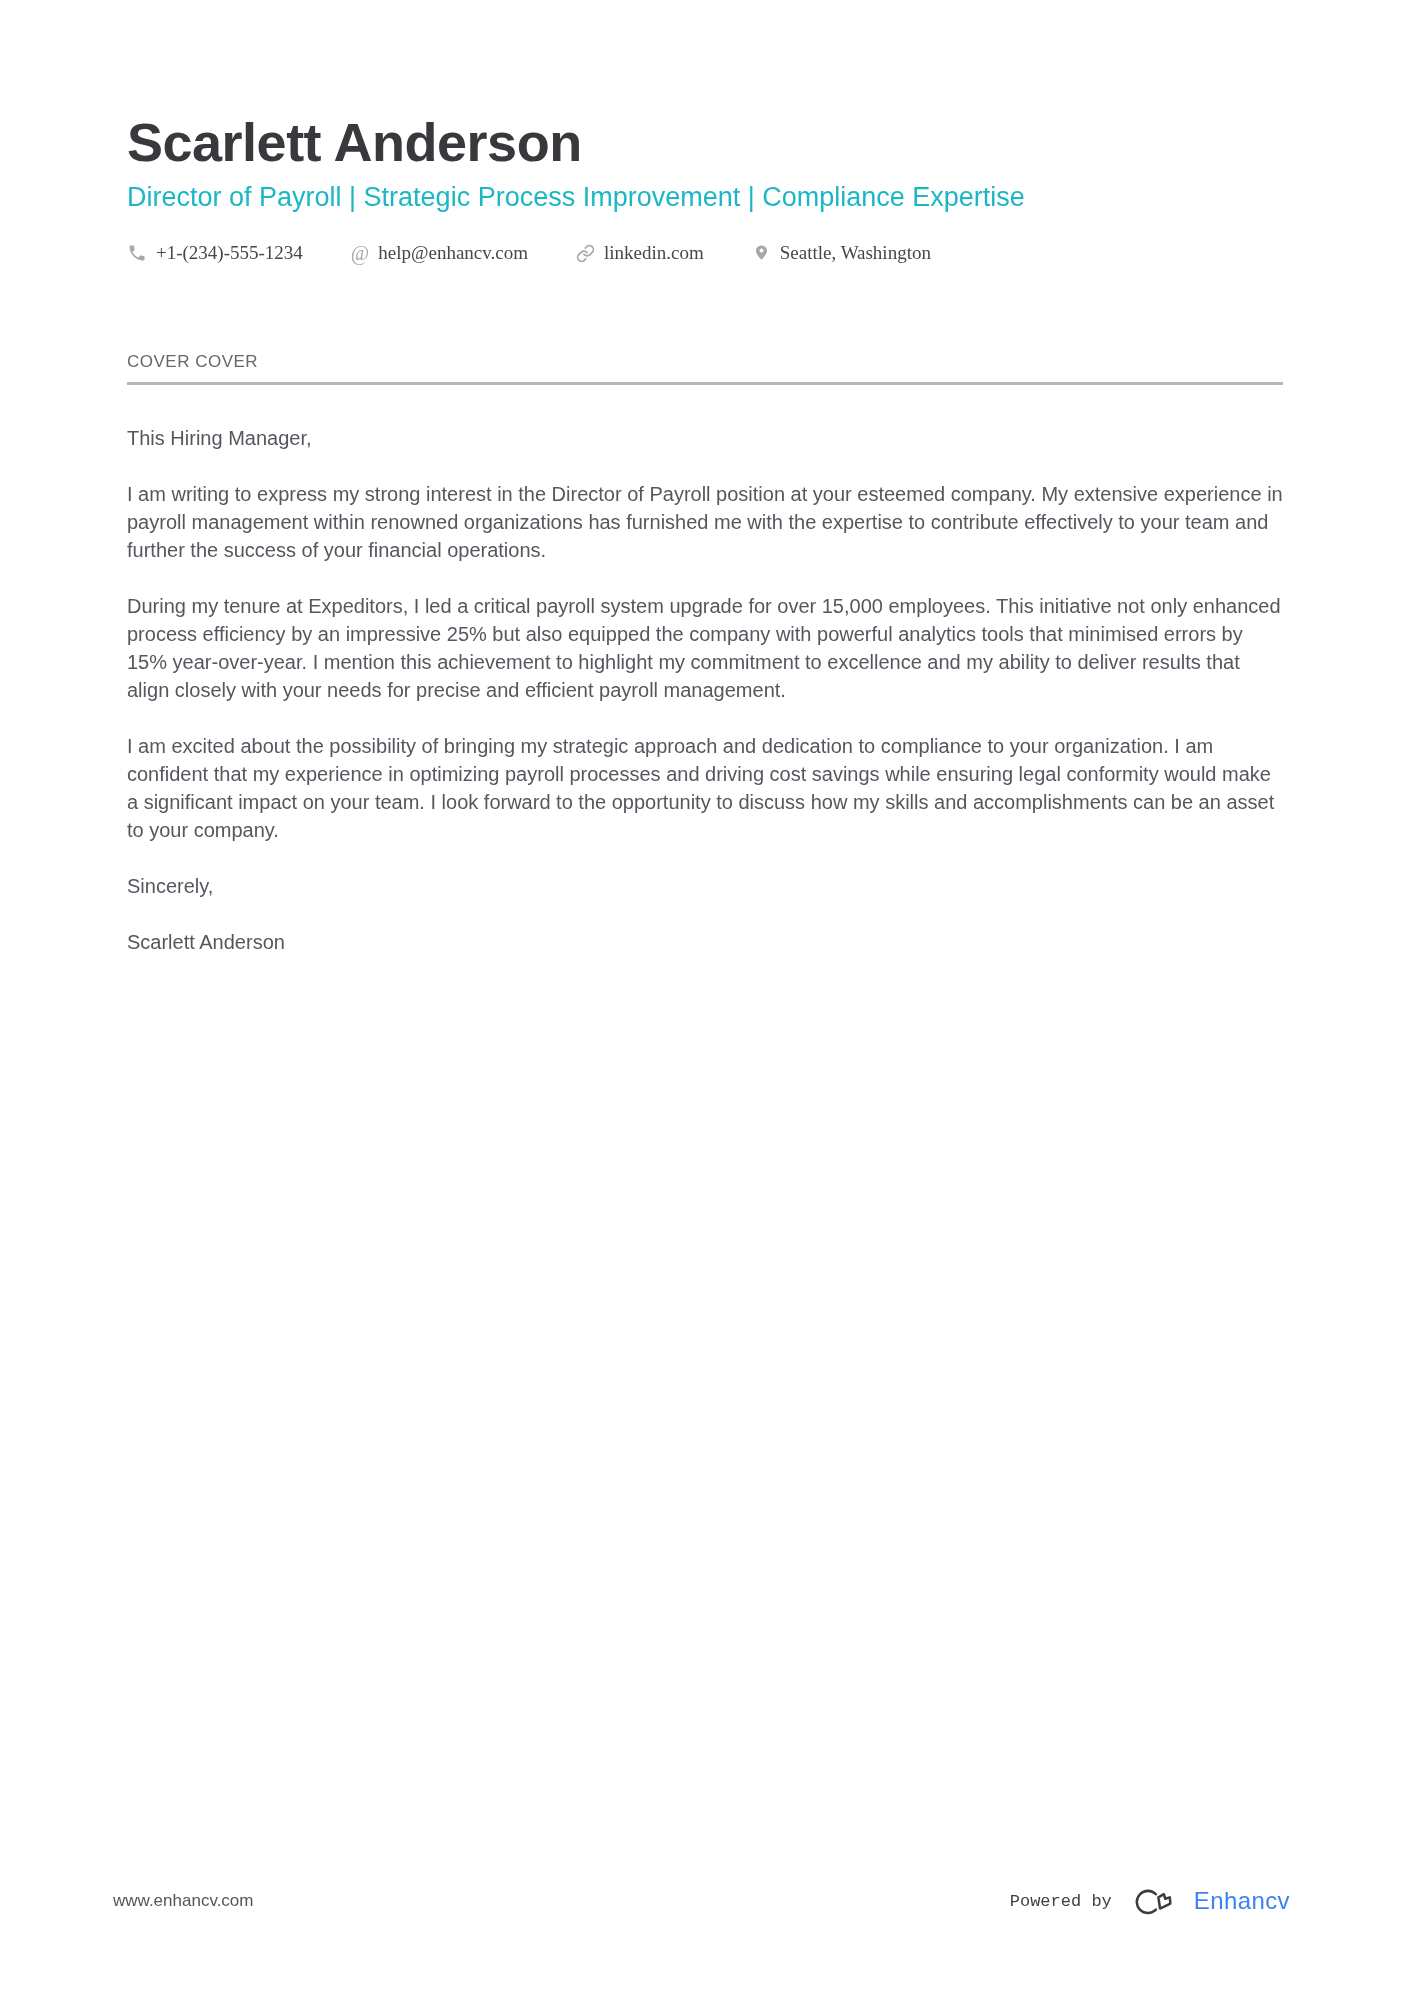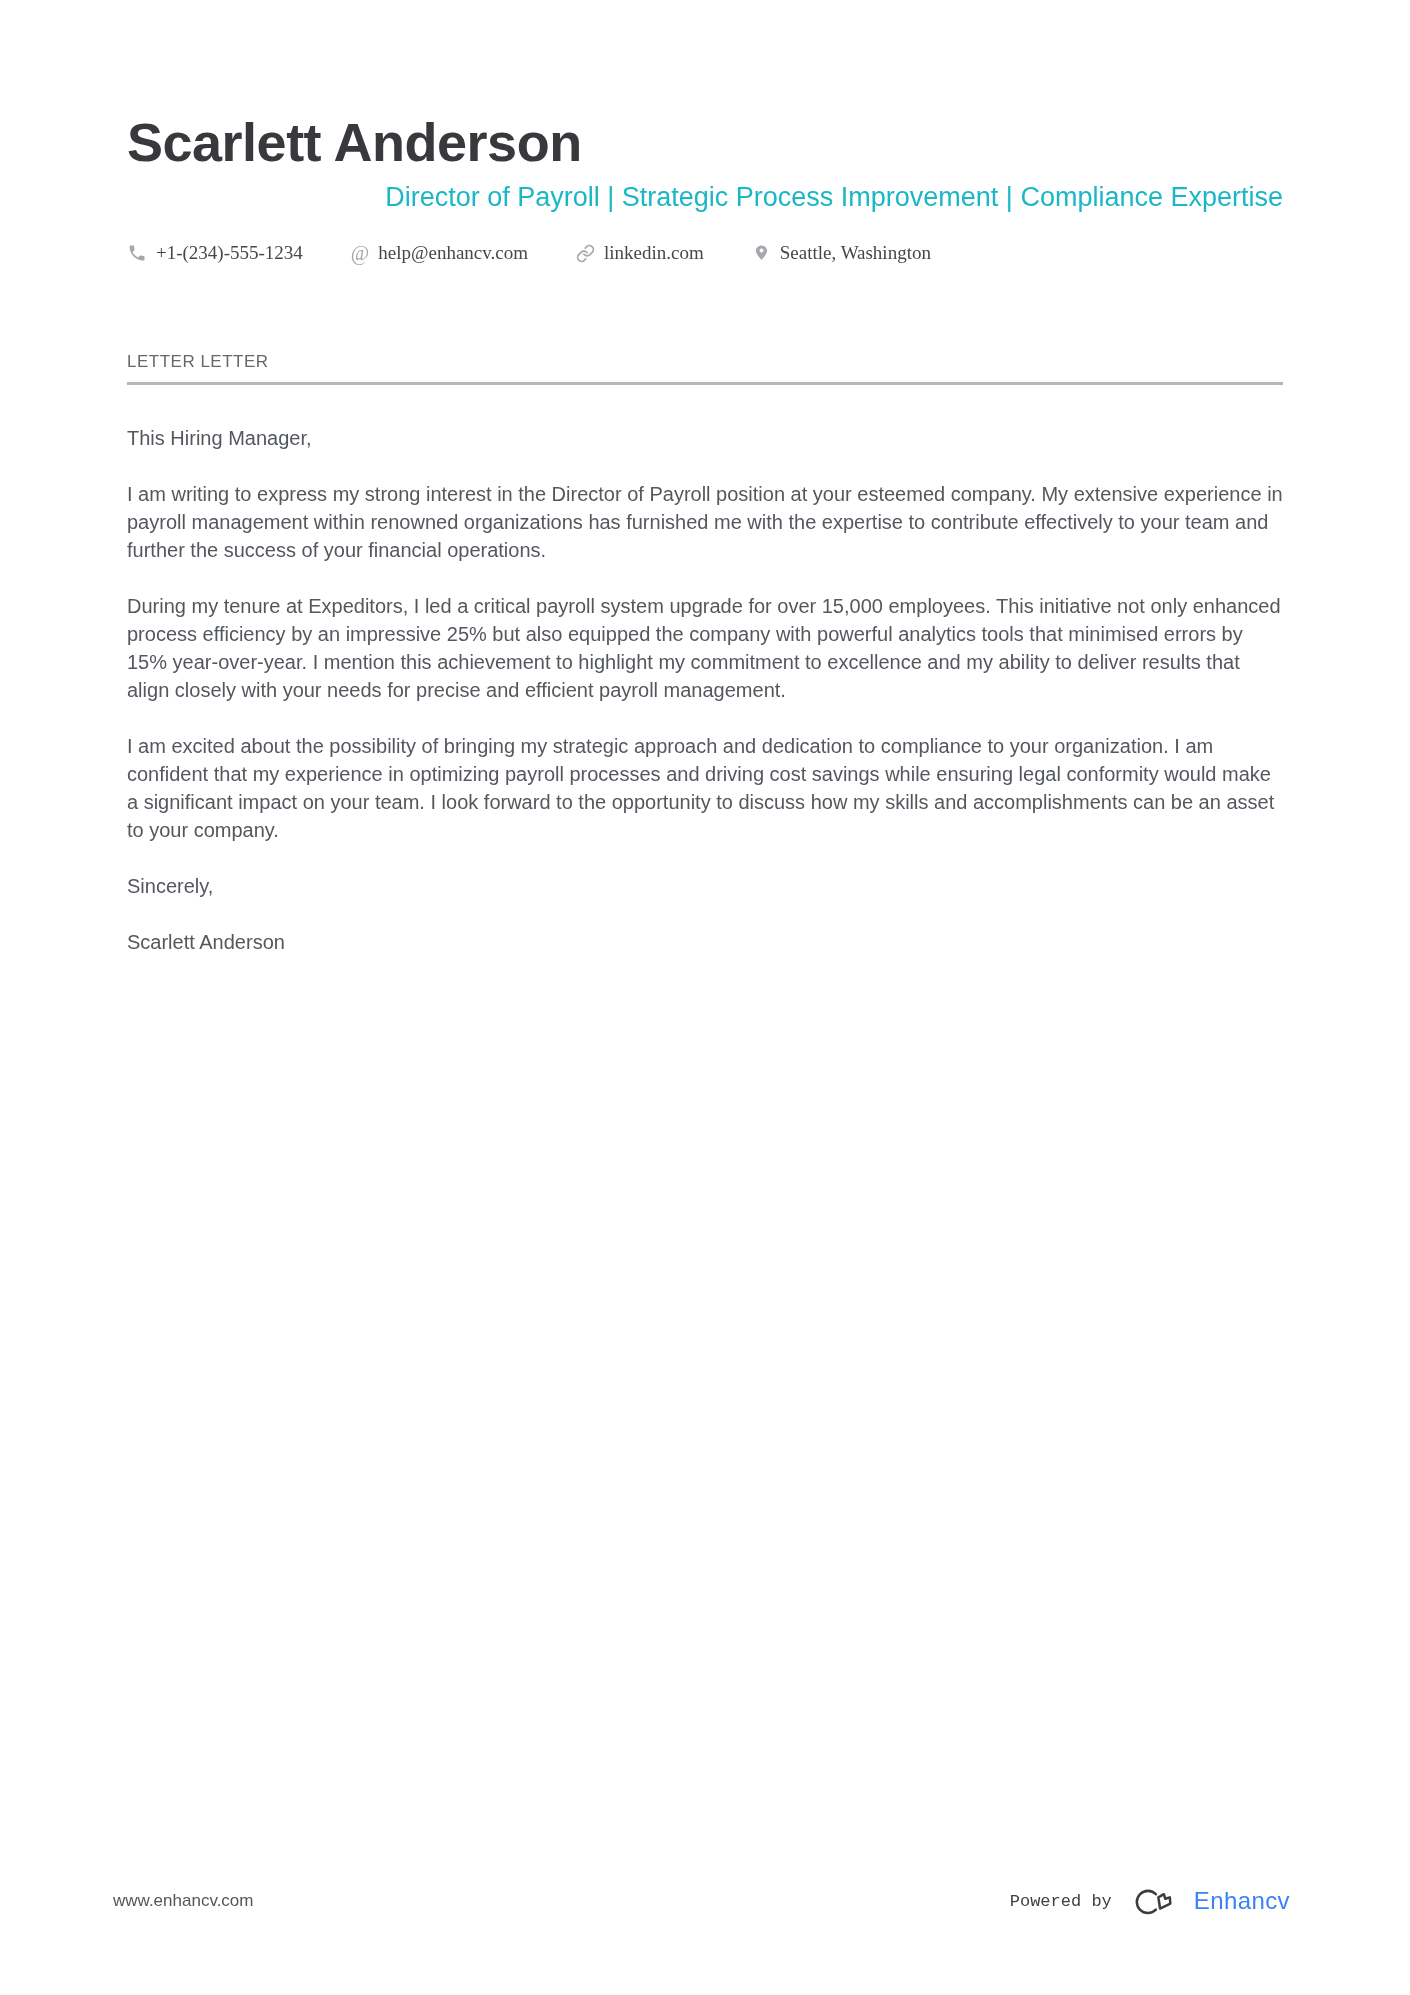--- a/index.html
+++ b/index.html
@@ -22,21 +22,20 @@
     font-weight: 700;
     letter-spacing: -0.5px;
     color: #37393c;
   }
   .headline {
     margin-top: 9px;
     font-size: 27px;
     line-height: 1.25;
     font-weight: 500;
     color: #1bb7c4;
-    text-align: right;
   }
 
   .contacts {
     margin-top: 27px;
     display: flex;
     align-items: center;
     gap: 48px;
     font-size: 19px;
     color: #44484d;
     font-family: Liberation Serif, serif;
@@ -118,21 +117,21 @@
       </span>
 
       <span class="contact">
         <svg width="19" height="19" viewBox="0 0 24 24" fill="#a5a9ad" aria-hidden="true">
           <path fill-rule="evenodd" d="M12 2C8.13 2 5 5.13 5 8.2c0 5.15 7 11.8 7 11.8s7-6.65 7-11.8C19 5.13 15.87 2 12 2zm0 8.7a2.5 2.5 0 1 1 0-5 2.5 2.5 0 0 1 0 5z"></path>
         </svg>
         <span>Seattle, Washington</span>
       </span>
     </div>
 
-    <div class="section-label">LETTER LETTER</div>
+    <div class="section-label">COVER COVER</div>
 
     <div class="letter">
       <p>This Hiring Manager,</p>
       <p>I am writing to express my strong interest in the Director of Payroll position at your esteemed company. My extensive experience in payroll management within renowned organizations has furnished me with the expertise to contribute effectively to your team and further the success of your financial operations.</p>
       <p>During my tenure at Expeditors, I led a critical payroll system upgrade for over 15,000 employees. This initiative not only enhanced process efficiency by an impressive 25% but also equipped the company with powerful analytics tools that minimised errors by 15% year-over-year. I mention this achievement to highlight my commitment to excellence and my ability to deliver results that align closely with your needs for precise and efficient payroll management.</p>
       <p>I am excited about the possibility of bringing my strategic approach and dedication to compliance to your organization. I am confident that my experience in optimizing payroll processes and driving cost savings while ensuring legal conformity would make a significant impact on your team. I look forward to the opportunity to discuss how my skills and accomplishments can be an asset to your company.</p>
       <p class="closing">Sincerely,</p>
       <p>Scarlett Anderson</p>
     </div>
   </div>

